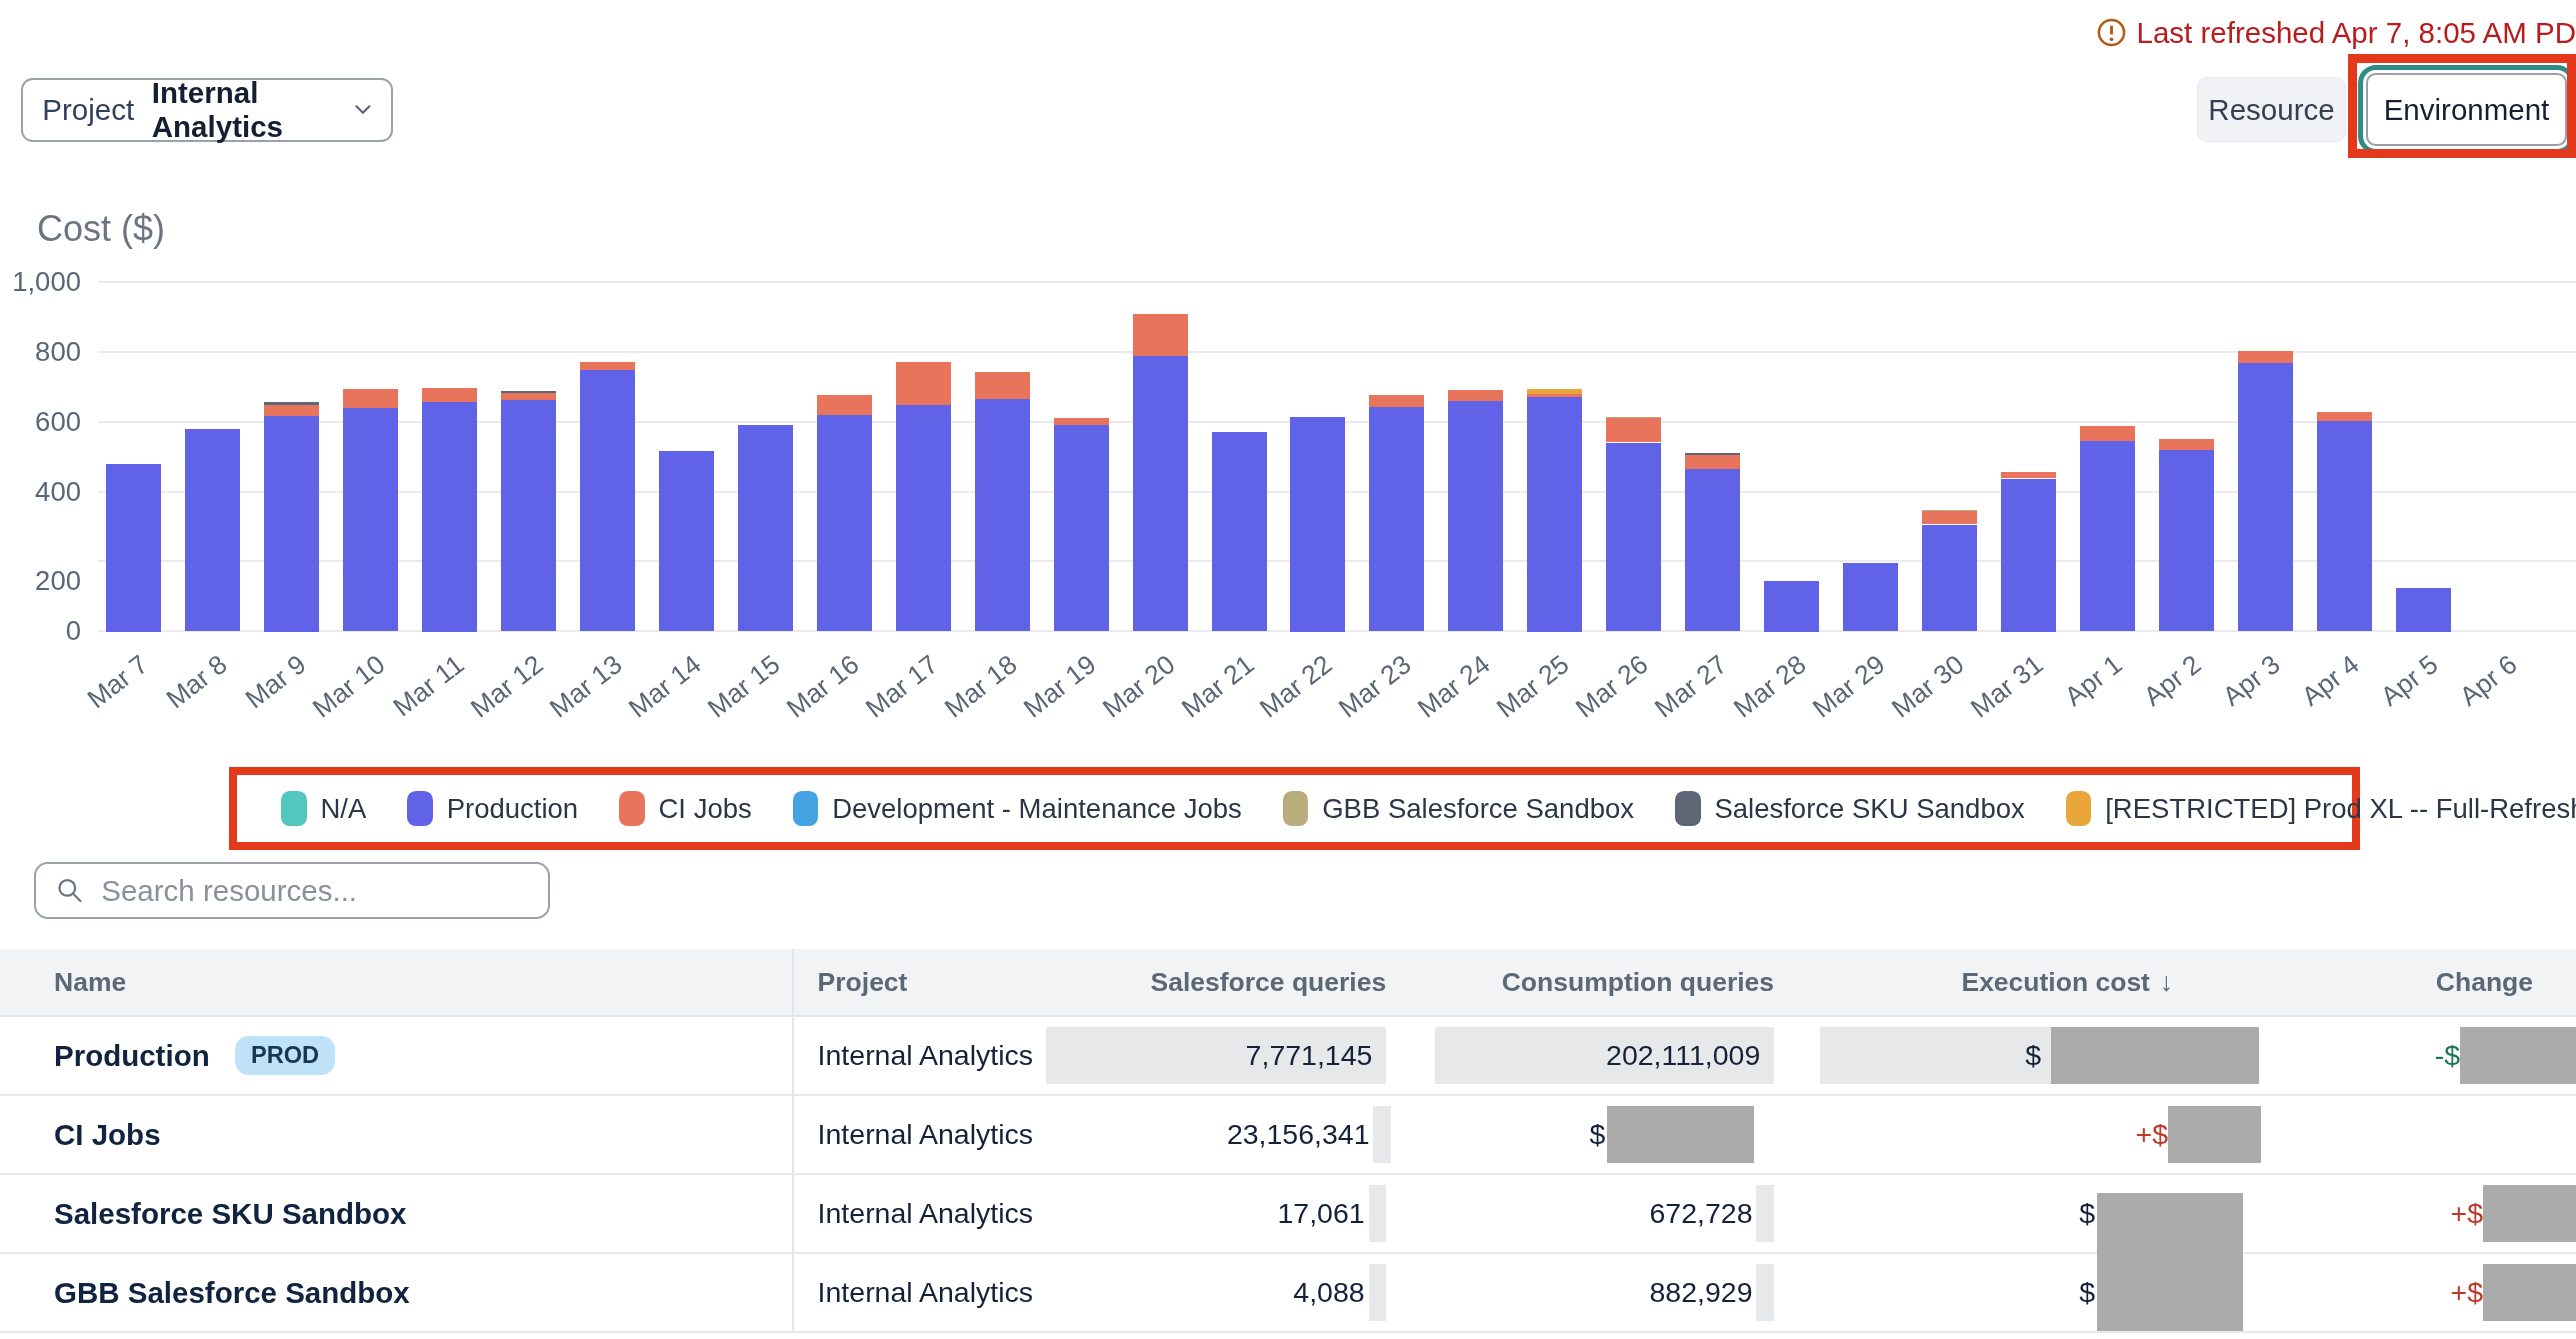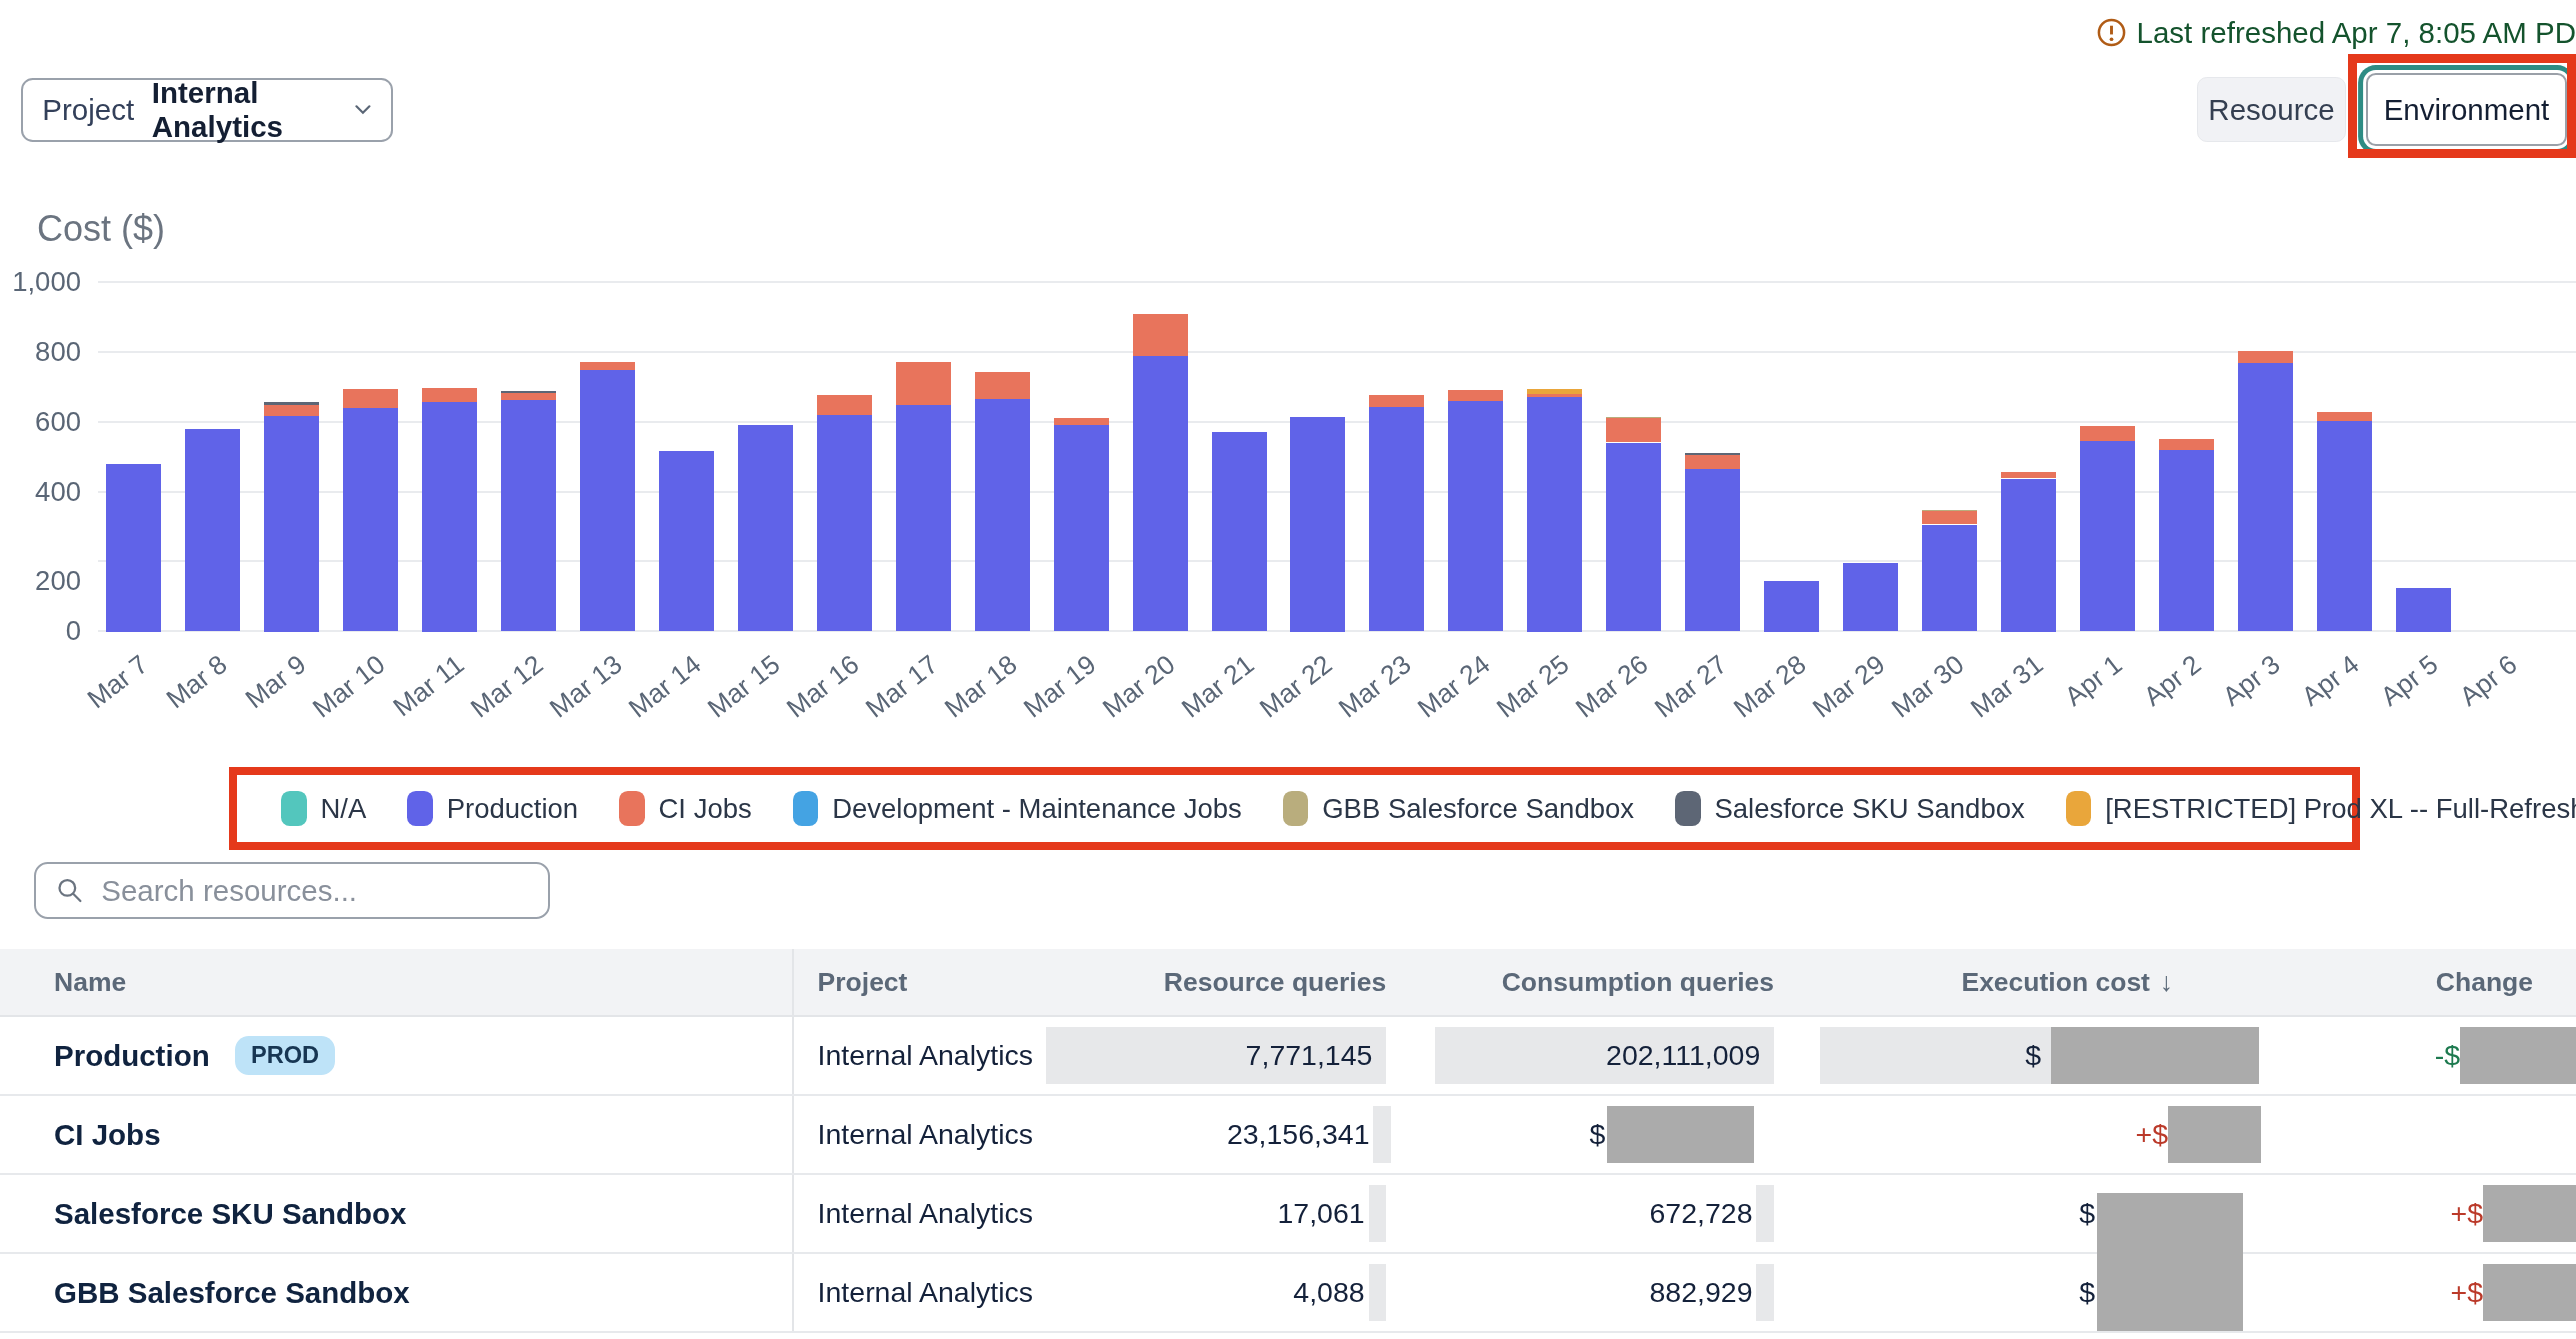--- a/index.html
+++ b/index.html
@@ -7,21 +7,21 @@
        font-family:"Liberation Sans",sans-serif;color:#16243c;}
 
   
   .tabbar{position:absolute;left:0;top:0;width:2576px;height:56px;border-bottom:2px solid #e7e9ec;}
   .tab{position:absolute;top:9.8px;font-size:29.5px;color:#3f4a5a;cursor:pointer;}
   .tab.overview{left:39px;}
   .tab.discover{left:167px;font-weight:bold;color:#1f2937;}
   .tab-underline{position:absolute;left:153px;top:50px;width:102px;height:5.9px;background:#7b8794;}
 
   .refresh{position:absolute;right:0;top:15.7px;display:flex;align-items:center;gap:9.8px;
-           color:#14532d;font-size:29.5px;white-space:nowrap;}
+           color:#b91c1c;font-size:29.5px;white-space:nowrap;}
 
   
   .project-filter{position:absolute;left:20.6px;top:78px;width:372px;height:64px;border:2px solid #9aa1ab;
                   border-radius:11.8px;display:flex;align-items:center;gap:17.7px;padding:0 19.7px;box-sizing:border-box;background:#fff;}
   .project-filter .flabel{font-size:29.5px;color:#33405a;}
   .project-filter .fvalue{font-size:29.5px;font-weight:bold;color:#141f33;}
   .chev{margin-left:5.9px;}
 
   .btn-resource{position:absolute;left:2197px;top:77px;width:147px;height:63px;background:#f1f2f5;
                 border:1px solid #e6e8ec;border-radius:9.8px;font-size:29.5px;color:#343f51;
@@ -249,21 +249,21 @@
       <circle cx="13" cy="13" r="9" fill="none" stroke="#6b7480" stroke-width="2.6"></circle>
       <line x1="20" y1="20" x2="28" y2="28" stroke="#6b7480" stroke-width="2.6" stroke-linecap="round"></line>
     </svg>
     <input type="text" placeholder="Search resources..." style="">
   </div>
 
   <div class="tbl">
     <div class="t-head">
       <div class="c-name">Name</div>
       <div class="c-proj">Project</div>
-      <div class="num c-exec">Resource queries</div>
+      <div class="num c-exec">Salesforce queries</div>
       <div class="num c-cons">Consumption queries</div>
       <div class="num c-cost">
         <span>Execution cost</span>
         <span class="sort-arrow">↓</span>
       </div>
       <div class="num c-chg">Change</div>
     </div>
     <div id="table-body">
         <div class="t-row">
           <div class="c-name">

